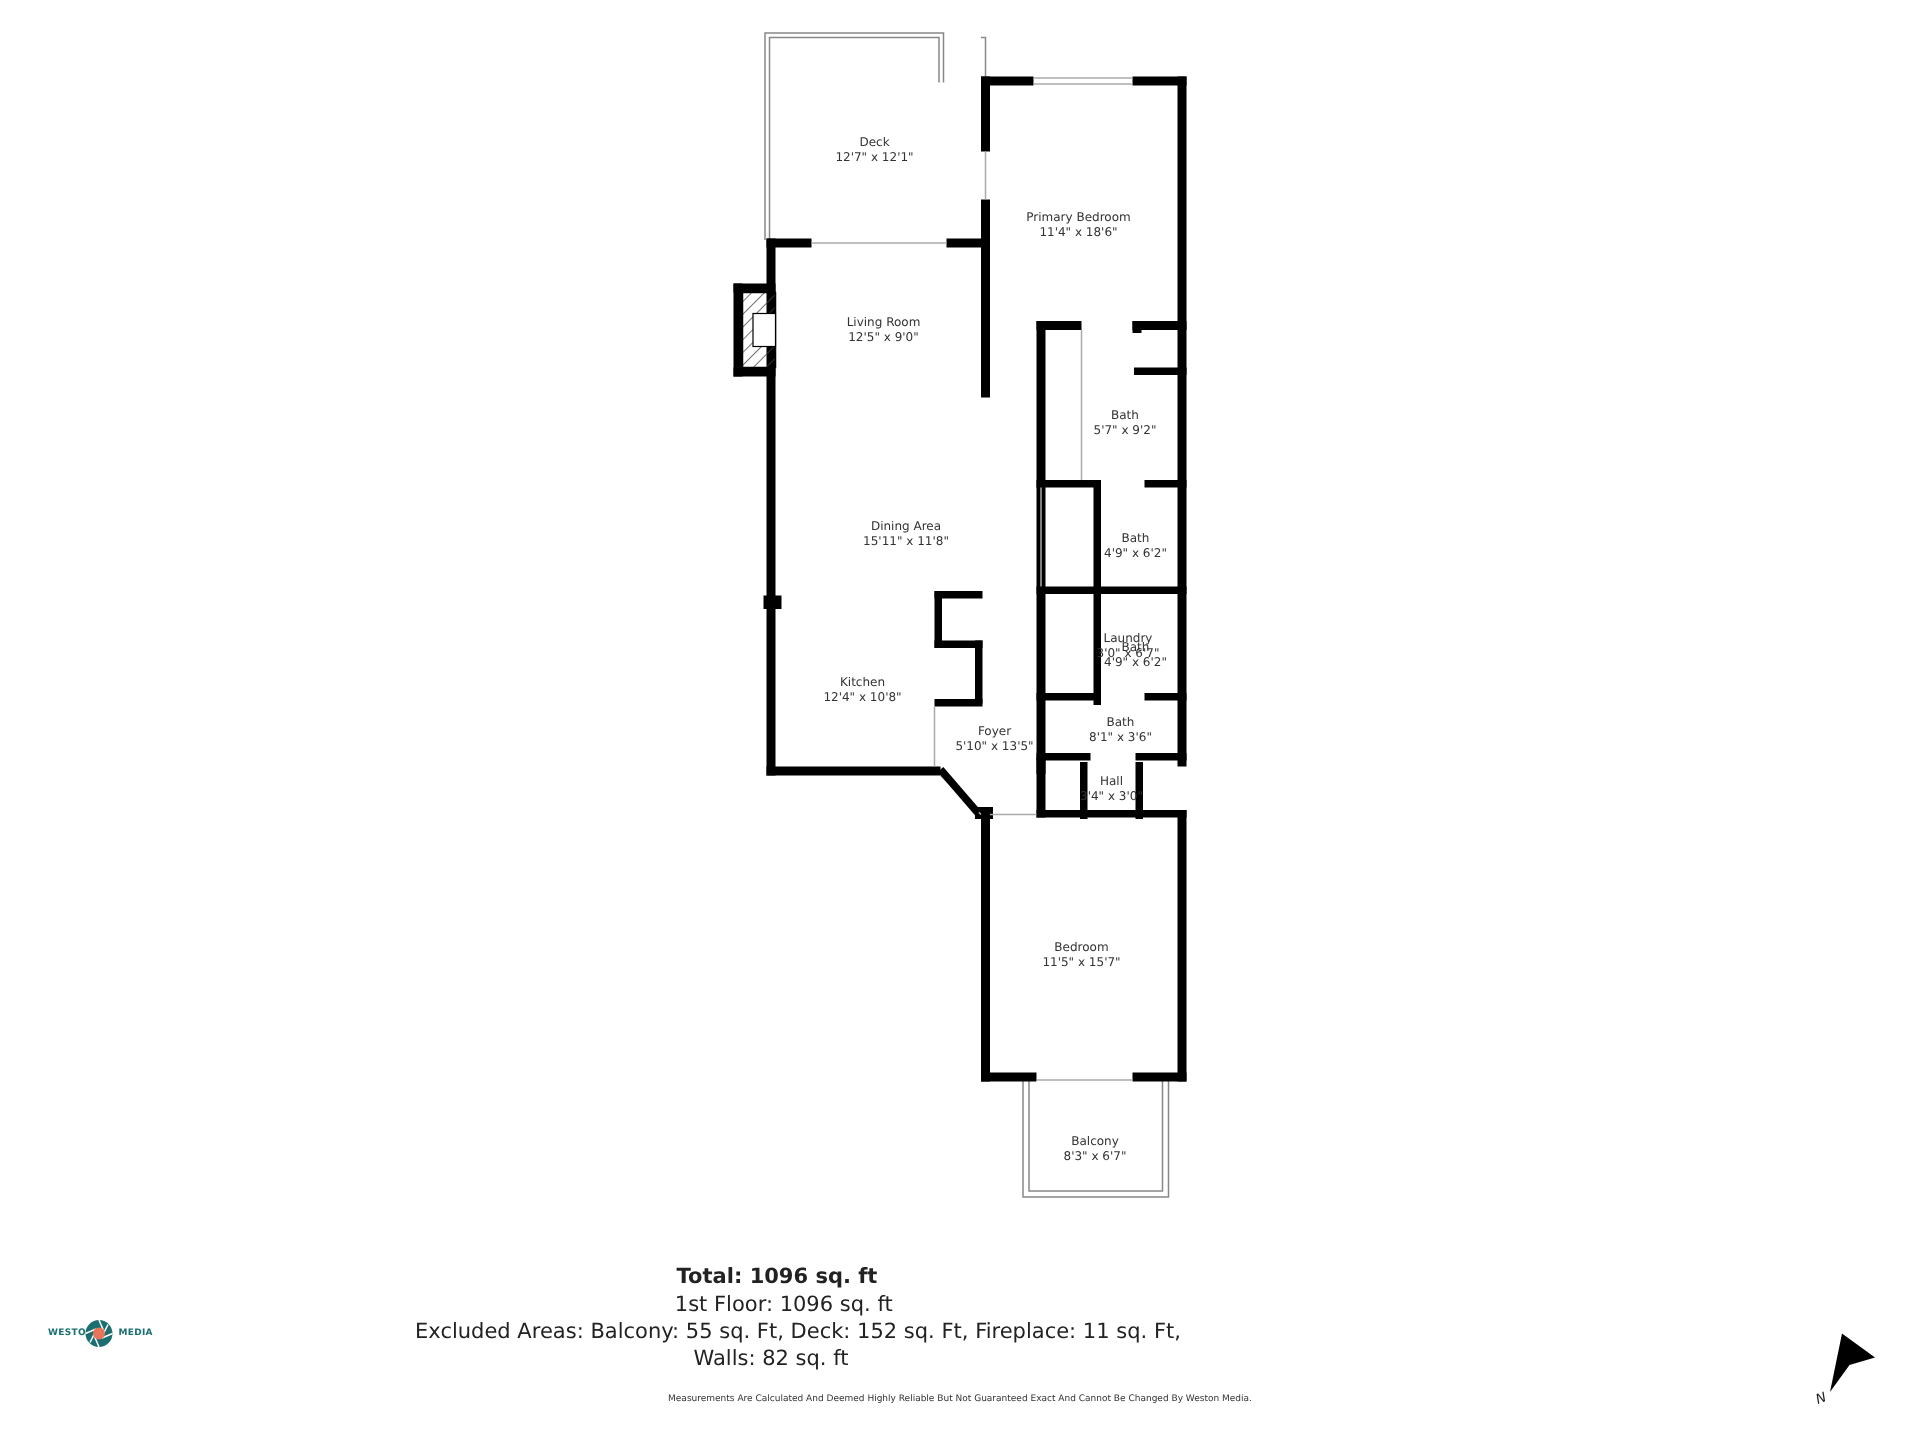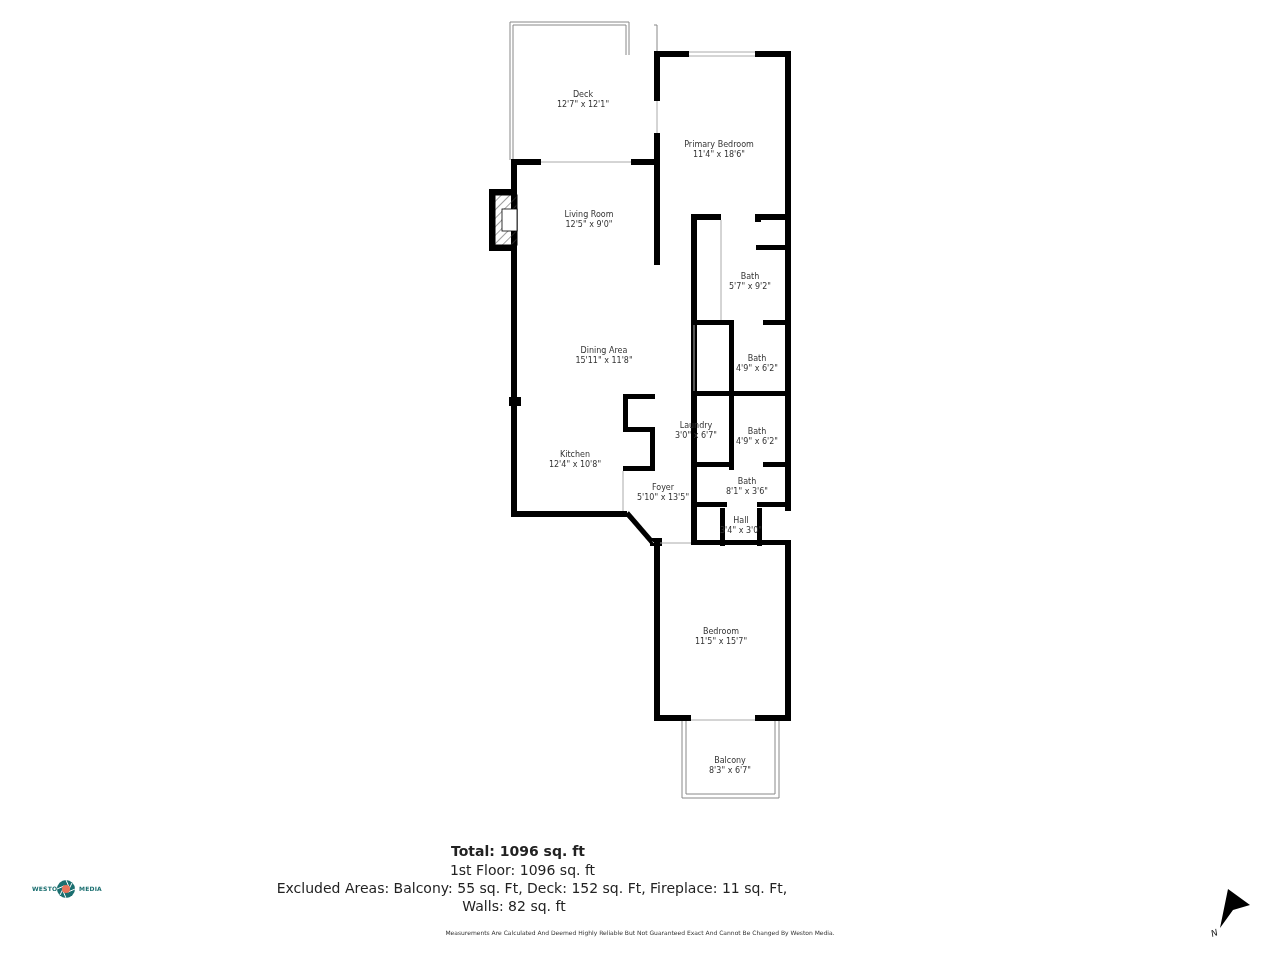--- a/index.html
+++ b/index.html
@@ -122,21 +122,21 @@
   <span class="dim">5'7" x 9'2"</span>
 </div>
 <div class="room-label" style="left:604px; top:326px;margin-top:20px;">
   <span>Dining Area</span>
   <span class="dim">15'11" x 11'8"</span>
 </div>
 <div class="room-label" style="left:757px; top:354px;">
   <span>Bath</span>
   <span class="dim">4'9" x 6'2"</span>
 </div>
-<div class="room-label" style="left:696px; top:421px;">
+<div class="room-label" style="left:752px; top:421px;">
   <span>Laundry</span>
   <span class="dim">3'0" x 6'7"</span>
 </div>
 <div class="room-label" style="left:757px; top:427px;">
   <span>Bath</span>
   <span class="dim">4'9" x 6'2"</span>
 </div>
 <div class="room-label" style="left:575px; top:450px;">
   <span>Kitchen</span>
   <span class="dim">12'4" x 10'8"</span>

